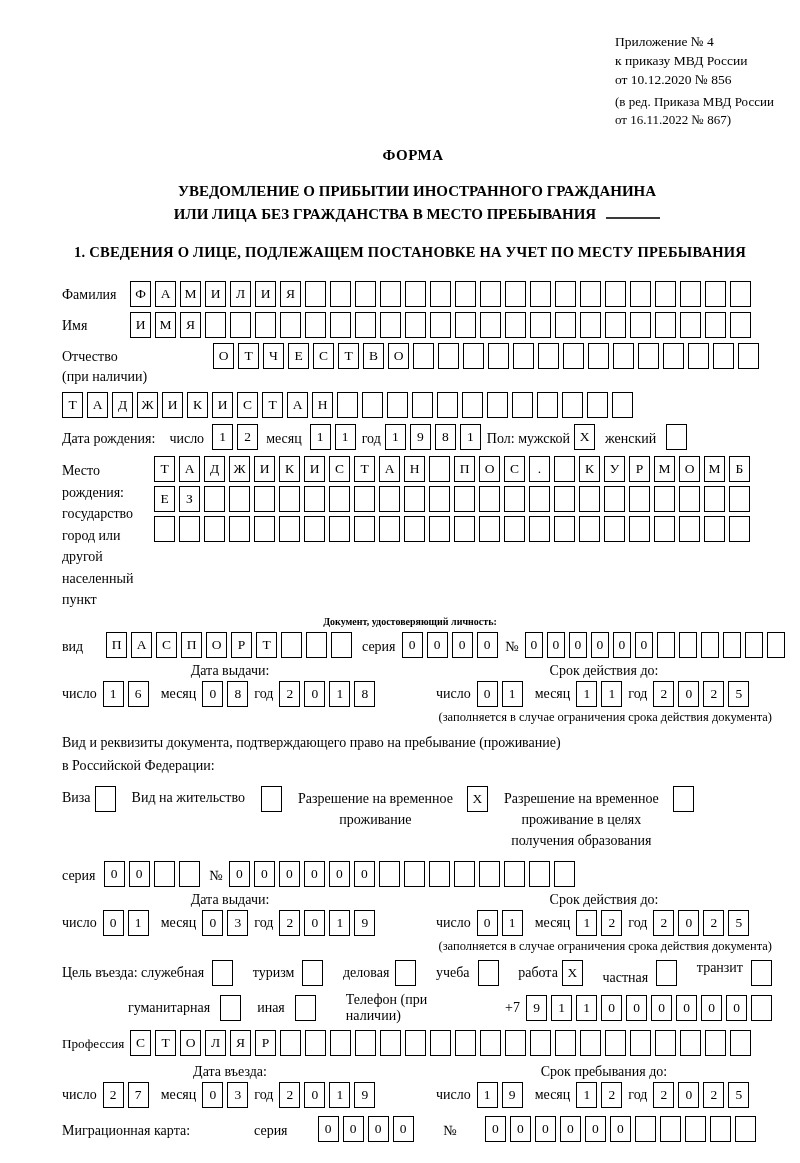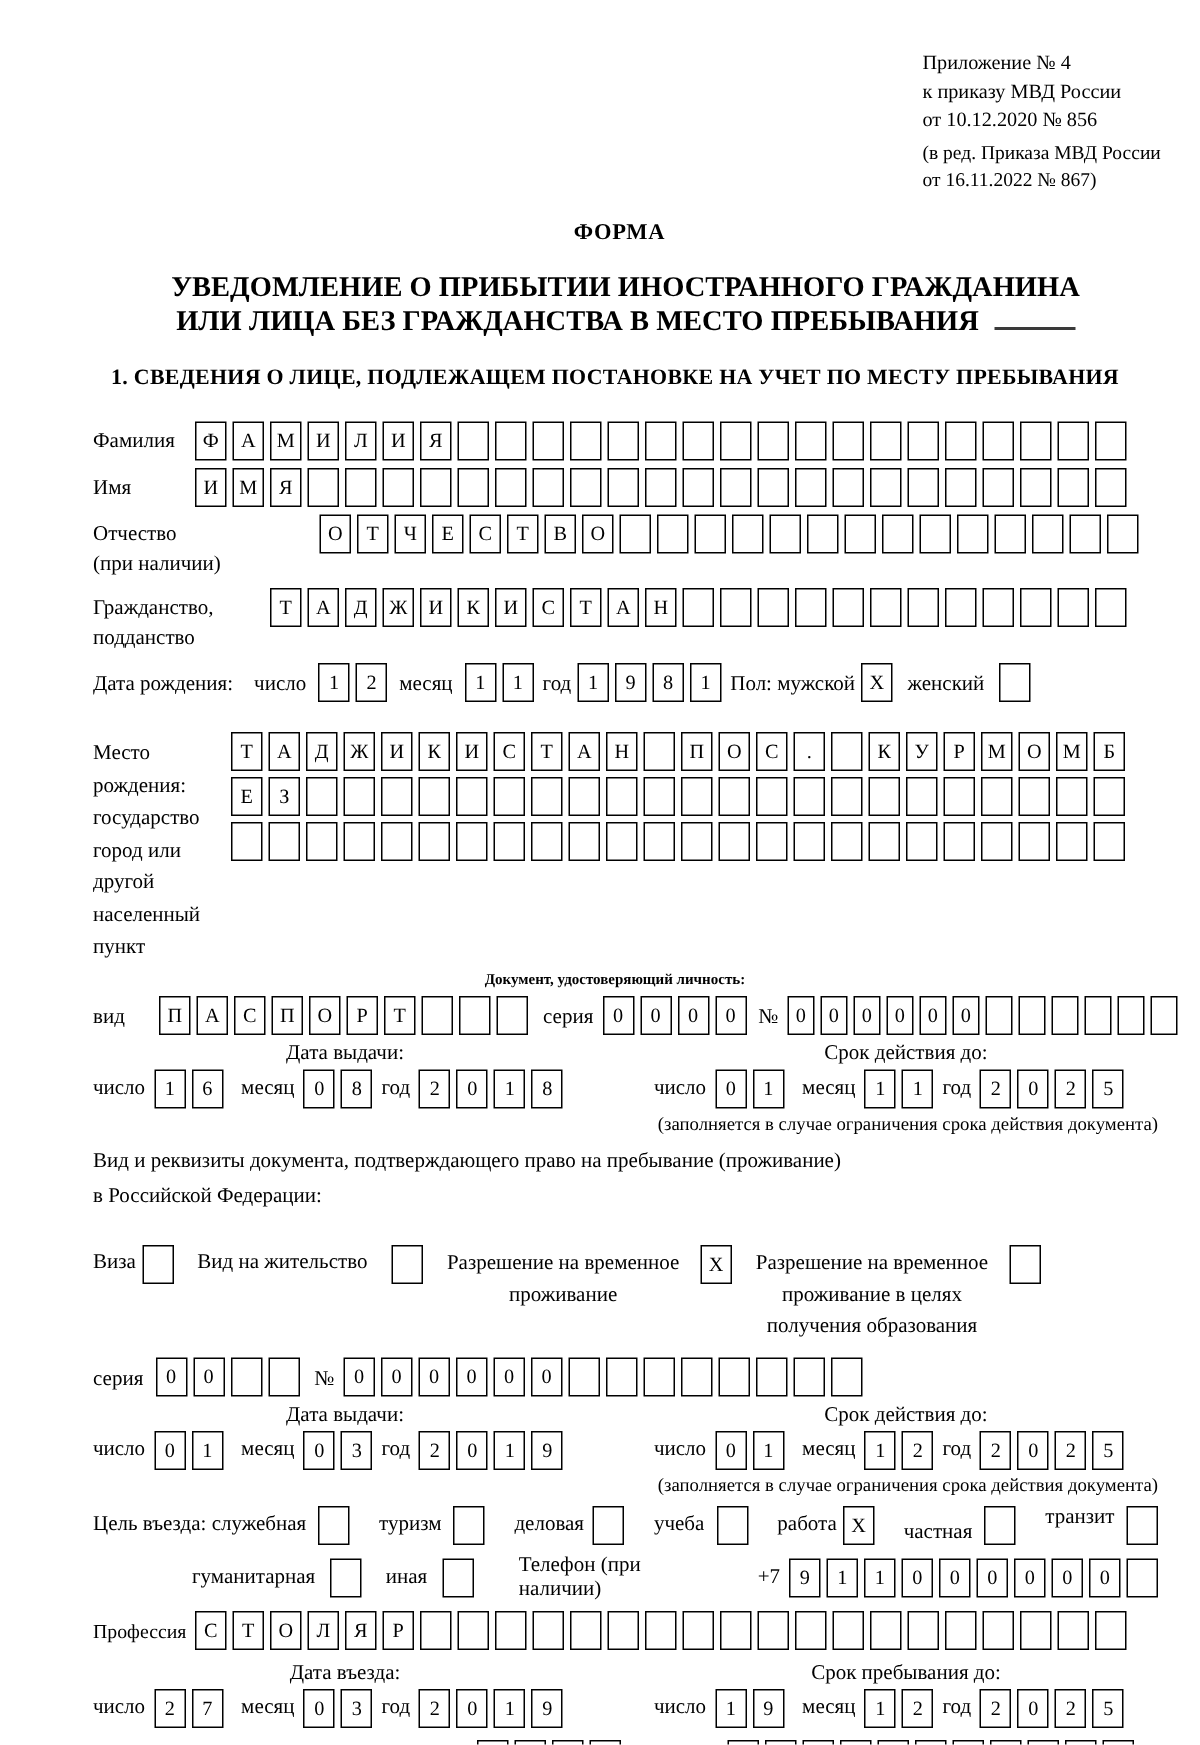--- a/index.html
+++ b/index.html
@@ -9,21 +9,21 @@
     font-family: "Liberation Serif", "DejaVu Serif", serif;
     color: #000; font-size: 14px; overflow: hidden;
   }
   .page { width: 800px; height: 1163px; padding: 32px 28px 10px 62px; }
 
   
   .appendix { margin-left: 553px; font-size: 13.5px; line-height: 19px; white-space: nowrap; }
   .revision { margin-left: 553px; font-size: 13px; line-height: 18px; margin-top: 4px; white-space: nowrap; }
   .forma { text-align: center; padding-right: 8px; font-weight: bold; font-size: 15px; margin-top: 18px; letter-spacing: .5px; }
 
-  .title { text-align: center; font-weight: bold; font-size: 19px; line-height: 23px; margin-top: 16px; }
+  .title { text-align: center; font-weight: bold; font-size: 15px; line-height: 23px; margin-top: 16px; }
   .blank-line { display: inline-block; width: 54px; border-bottom: 2px solid #3a3a3a; vertical-align: baseline; margin-left: 10px; }
 
   .section-heading { font-weight: bold; font-size: 14.6px; text-align: center; margin-top: 18px; margin-bottom: 20px; margin-left: -14px; letter-spacing: .2px; white-space: nowrap; }
 
   
   .frow { display: flex; align-items: flex-start; margin-bottom: 5px; }
   .lbl { flex: none; padding-top: 4px; line-height: 20px; }
   .lbl .sub { display: block; }
   .cells { display: flex; gap: 4px; flex: none; }
   .cell {
@@ -44,21 +44,21 @@
   .dates { display: flex; justify-content: space-between; margin-bottom: 3px; }
   .date-col { width: 336px; }
   .date-head { text-align: center; margin-bottom: 2px; }
   .date-line { display: flex; align-items: center; gap: 6px; }
   .date-line .inl { padding-top: 0; }
   .note { font-size: 12.5px; text-align: right; margin-bottom: 6px; }
 
   .plain-line { line-height: 23px; }
 
   
-  .permit-row { display: flex; align-items: flex-start; margin-top: 21px; margin-bottom: 10px; }
+  .permit-row { display: flex; align-items: flex-start; margin-top: 9px; margin-bottom: 10px; }
   .pstack { text-align: center; line-height: 21px; padding-top: 2px; }
 
   .cb-row { display: flex; align-items: center; margin-bottom: 6px; }
 
   .g4 { margin-left: 4px; } .g6 { margin-left: 6px; } .g8 { margin-left: 8px; }
   .g10 { margin-left: 10px; } .g14 { margin-left: 14px; } .g16 { margin-left: 16px; }
 </style>
 </head>
 <body>
 
@@ -169,24 +169,20 @@
         <span class="cell"></span>
         <span class="cell"></span>
         <span class="cell"></span>
         <span class="cell"></span>
         <span class="cell"></span>
         <span class="cell"></span>
       </div>
   </div>
 
   <div class="frow">
-    <div class="lbl w118">
-      <span class="sub">Гражданство,</span>
-      <span class="sub">подданство</span>
-    </div>
     <div class="cells">
         <span class="cell">Т</span>
         <span class="cell">А</span>
         <span class="cell">Д</span>
         <span class="cell">Ж</span>
         <span class="cell">И</span>
         <span class="cell">К</span>
         <span class="cell">И</span>
         <span class="cell">С</span>
         <span class="cell">Т</span>
@@ -229,21 +225,21 @@
     <div class="inl g6">Пол: мужской</div>
     <div class="cells g4">
         <span class="cell">X</span>
       </div>
     <div class="inl g10">женский</div>
     <div class="cells g10">
         <span class="cell"></span>
       </div>
   </div>
 
-  <div class="frow" style="margin-top:20px;">
+  <div class="frow" style="margin-top:6px;">
     <div class="lbl w92" style="line-height:21.5px;">
       <span class="sub">Место рождения:</span>
       <span class="sub">государство</span>
       <span class="sub">город или другой</span>
       <span class="sub">населенный пункт</span>
     </div>
     <div class="stackrows">
       <div class="cells">
           <span class="cell">Т</span>
           <span class="cell">А</span>

